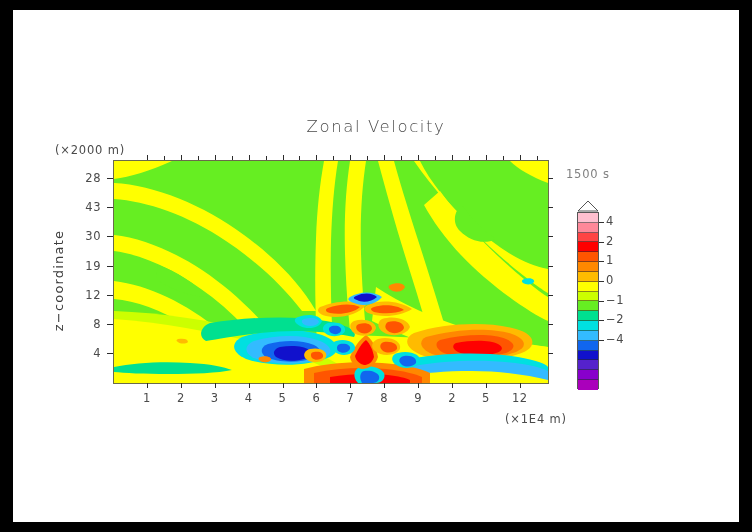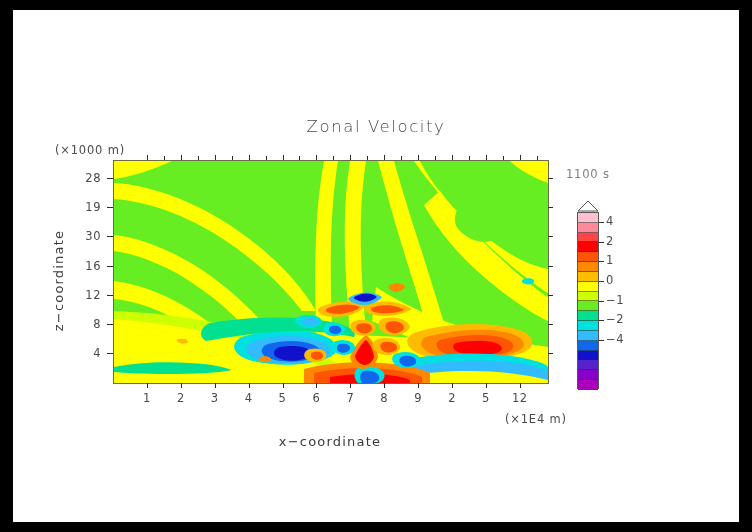--- a/index.html
+++ b/index.html
@@ -195,25 +195,24 @@
   }
 </style>
 </head>
 <body>
 
 <div id="figure-frame">
   <div id="figure-canvas">
 
     <div id="plot-title">Zonal Velocity</div>
 
-    <div id="ylabel-units">(×1000 m)</div>
+    <div id="ylabel-units">(×2000 m)</div>
     <div id="xlabel-units">(×1E4 m)</div>
-    <div id="timestamp">1100 s</div>
-
-    <div id="xaxis-title">x−coordinate</div>
+    <div id="timestamp">1500 s</div>
+
     <div id="yaxis-title">z−coordinate</div>
 
     <div id="plot-area">
       <svg id="contour-svg" viewBox="0 0 434 222" preserveAspectRatio="none" xmlns="http://www.w3.org/2000/svg">
         <defs>
           <clipPath id="plotclip">
               <rect x="0" y="0" width="434" height="222"></rect>
             </clipPath>
         </defs>
         <g clip-path="url(#plotclip)">
@@ -429,27 +428,27 @@
         <div class="tick-y right" style="left: 535px; top: 342.885px;"></div>
         <div class="ticklabel-y" style="left: 62px; top: 335.885px;">4</div>
         <div class="tick-y left" style="left: 94px; top: 313.77px;"></div>
         <div class="tick-y right" style="left: 535px; top: 313.77px;"></div>
         <div class="ticklabel-y" style="left: 62px; top: 306.77px;">8</div>
         <div class="tick-y left" style="left: 94px; top: 284.656px;"></div>
         <div class="tick-y right" style="left: 535px; top: 284.656px;"></div>
         <div class="ticklabel-y" style="left: 62px; top: 277.656px;">12</div>
         <div class="tick-y left" style="left: 94px; top: 255.541px;"></div>
         <div class="tick-y right" style="left: 535px; top: 255.541px;"></div>
-        <div class="ticklabel-y" style="left: 62px; top: 248.541px;">16</div>
+        <div class="ticklabel-y" style="left: 62px; top: 248.541px;">19</div>
         <div class="tick-y left" style="left: 94px; top: 226.426px;"></div>
         <div class="tick-y right" style="left: 535px; top: 226.426px;"></div>
         <div class="ticklabel-y" style="left: 62px; top: 219.426px;">30</div>
         <div class="tick-y left" style="left: 94px; top: 197.311px;"></div>
         <div class="tick-y right" style="left: 535px; top: 197.311px;"></div>
-        <div class="ticklabel-y" style="left: 62px; top: 190.311px;">19</div>
+        <div class="ticklabel-y" style="left: 62px; top: 190.311px;">43</div>
         <div class="tick-y left" style="left: 94px; top: 168.197px;"></div>
         <div class="tick-y right" style="left: 535px; top: 168.197px;"></div>
         <div class="ticklabel-y" style="left: 62px; top: 161.197px;">28</div>
       </div>
 
     <div id="colorbar-wrap">
       <svg id="colorbar-cap" viewBox="0 0 22 11" preserveAspectRatio="none" xmlns="http://www.w3.org/2000/svg">
         <polygon points="11,0 21,10 1,10" fill="#ffffff" stroke="#555555" stroke-width="1"></polygon>
       </svg>
       <div id="colorbar-bands">

